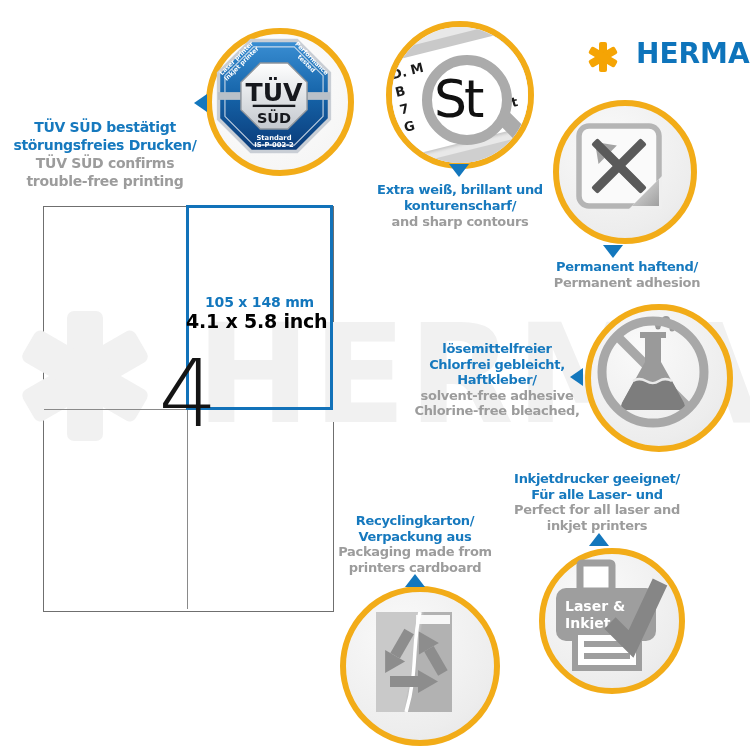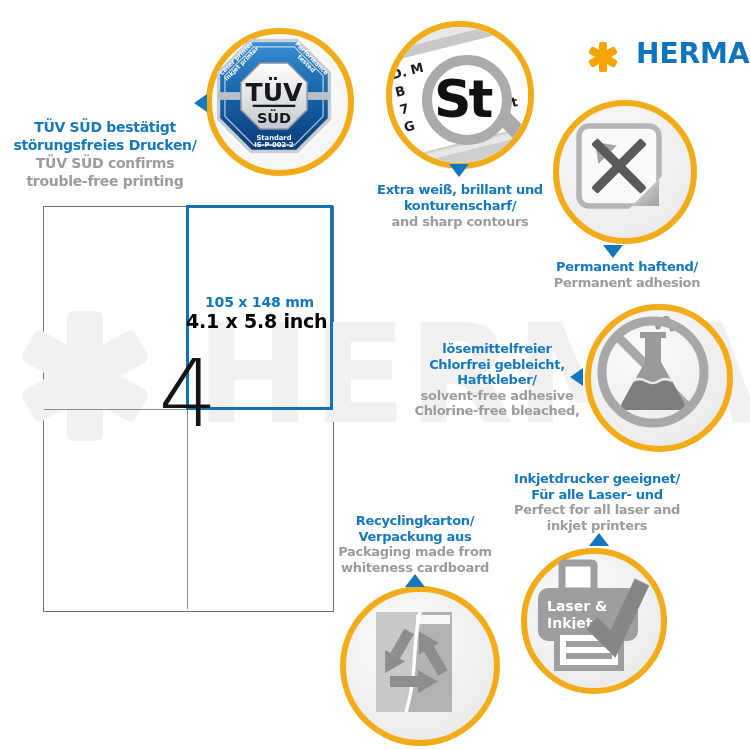--- a/index.html
+++ b/index.html
@@ -28,21 +28,21 @@
   .logo-text{left:636px;top:40px;font-size:28px;line-height:1;font-weight:bold;color:#0e74bb;letter-spacing:0px;z-index:5;}
 
   
   .circle{border-radius:50%;border:6px solid #f2ac18;z-index:4;
           background:radial-gradient(circle at 38% 30%, #fafafa 0%, #ededed 70%, #e4e4e4 100%);}
   .circle .inner{position:absolute;left:0;top:0;right:0;bottom:0;border-radius:50%;overflow:hidden;}
   .c-tuv{left:206px;top:28px;width:136px;height:136px;background:radial-gradient(circle at 40% 30%,#ffffff,#f3f3f3);}
   .c-mag{left:386px;top:21px;width:136px;height:136px;}
   .c-adh{left:553px;top:100px;width:132px;height:132px;}
   .c-flask{left:585px;top:304px;width:136px;height:136px;}
-  .c-print{left:521px;top:548px;width:134px;height:134px;}
+  .c-print{left:539px;top:548px;width:134px;height:134px;}
   .c-rec{left:340px;top:586px;width:148px;height:148px;}
 
   
   .tail{width:0;height:0;z-index:4;}
   .tail-left{border-top:9px solid transparent;border-bottom:9px solid transparent;border-right:13px solid #1377bd;}
   .tail-down{border-left:10px solid transparent;border-right:10px solid transparent;border-top:13px solid #1377bd;}
   .tail-up{border-left:10px solid transparent;border-right:10px solid transparent;border-bottom:13px solid #1377bd;}
 
   
   .tblock{text-align:center;font-weight:bold;font-size:13px;line-height:15.5px;letter-spacing:-0.3px;z-index:4;}
@@ -52,21 +52,21 @@
 
   
   .mag-band1{left:-28px;top:6px;width:200px;height:30px;background:#c9c9c9;transform:rotate(-14deg);}
   .mag-band2{left:38px;top:112px;width:170px;height:30px;background:#cfcfcf;transform:rotate(-14deg);}
   .mag-label{left:-34px;top:22px;width:176px;height:96px;background:#ffffff;transform:rotate(-14deg);
              box-shadow:0 2px 3px rgba(0,0,0,0.15);}
   .mag-label .ln{position:absolute;left:40px;font-size:13px;font-weight:bold;color:#1a1a1a;}
   .mag-t{position:absolute;left:150px;top:62px;font-size:13px;font-weight:bold;color:#1a1a1a;}
   .mag-ring{left:30px;top:28px;width:70px;height:70px;border-radius:50%;border:10px solid #ababab;
             background:#ffffff;overflow:hidden;}
-  .mag-ring span{position:absolute;left:2px;top:4px;font-size:52px;font-weight:bold;color:#111;letter-spacing:-3px;}
+  .mag-ring span{position:absolute;left:2px;top:4px;font-size:52px;font-weight:normal;color:#111;letter-spacing:-3px;}
   .mag-handle{left:102px;top:96px;width:46px;height:16px;background:#ababab;border-radius:3px;transform:rotate(45deg);}
 </style>
 </head>
 <body>
 
 <div class="abs wm-star">
   <div class="bar"></div>
   <div class="bar" style="transform:rotate(60deg);"></div>
   <div class="bar" style="transform:rotate(120deg);"></div>
 </div>
@@ -244,14 +244,14 @@
         </g>
       </svg>
     </div>
   </div>
 </div>
 <div class="abs tail tail-up" style="left:405px;top:574px;"></div>
 <div class="abs tblock" style="left:327px;top:513px;width:176px;">
   <span class="de">Recyclingkarton/</span>
   <span class="de">Verpackung aus</span>
   <span class="en">Packaging made from</span>
-  <span class="en">whiteness cardboard</span>
+  <span class="en">printers cardboard</span>
 </div>
 
 </body></html>

